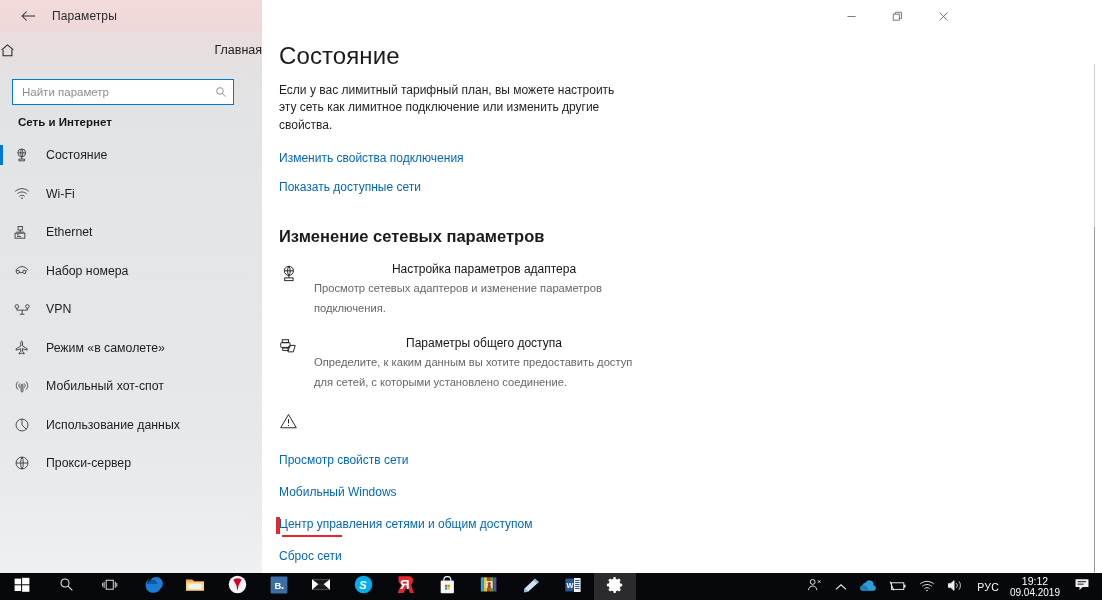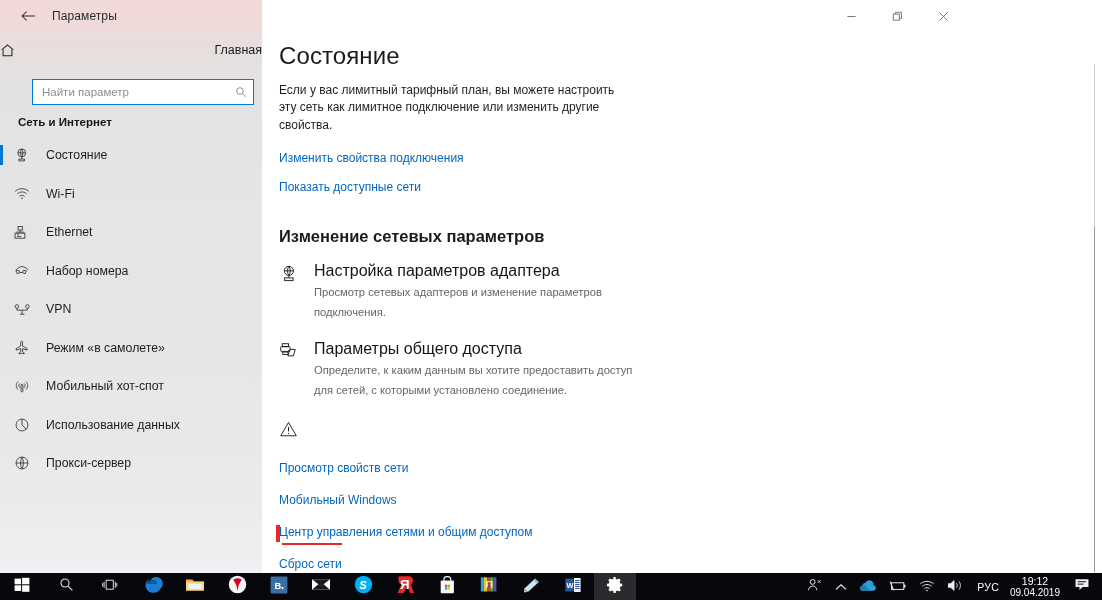--- a/index.html
+++ b/index.html
@@ -110,21 +110,21 @@
     width: 30px; display: flex; align-items: center; justify-content: flex-start;
     color: #242424;
   }
   .home-item .nav-lbl {
     font-size: 12.5px;
     color: #1c1c1c;
   }
 
   .search-wrap {
     position: relative;
-    margin: 11px 14px 0 32px;
+    margin: 11px 14px 0 12px;
     height: 16px;
   }
   .search-box {
     width: 222px;
     height: 26px;
     background: #ffffff;
     border: 1.6px solid #0078d7;
     display: flex;
     align-items: center;
     padding: 0 6px 0 9px;
@@ -222,23 +222,24 @@
     display: flex;
     margin-bottom: 18px;
   }
   .setting-ico {
     flex: 0 0 35px;
     padding-top: 2px;
     color: #1f1f1f;
   }
   .setting-text { padding-top: 0; }
   .setting-title {
-    font-size: 16px;
+    font-size: 12px;
     color: #151515;
     margin-bottom: 2px;
+    text-align: center;
   }
   .setting-desc {
     font-size: 11.2px;
     color: #666666;
     line-height: 20px;
     width: 340px;
   }
 
   .links-block { margin-top: 4px; }
   .links-block .link-row { height: 32px; }

